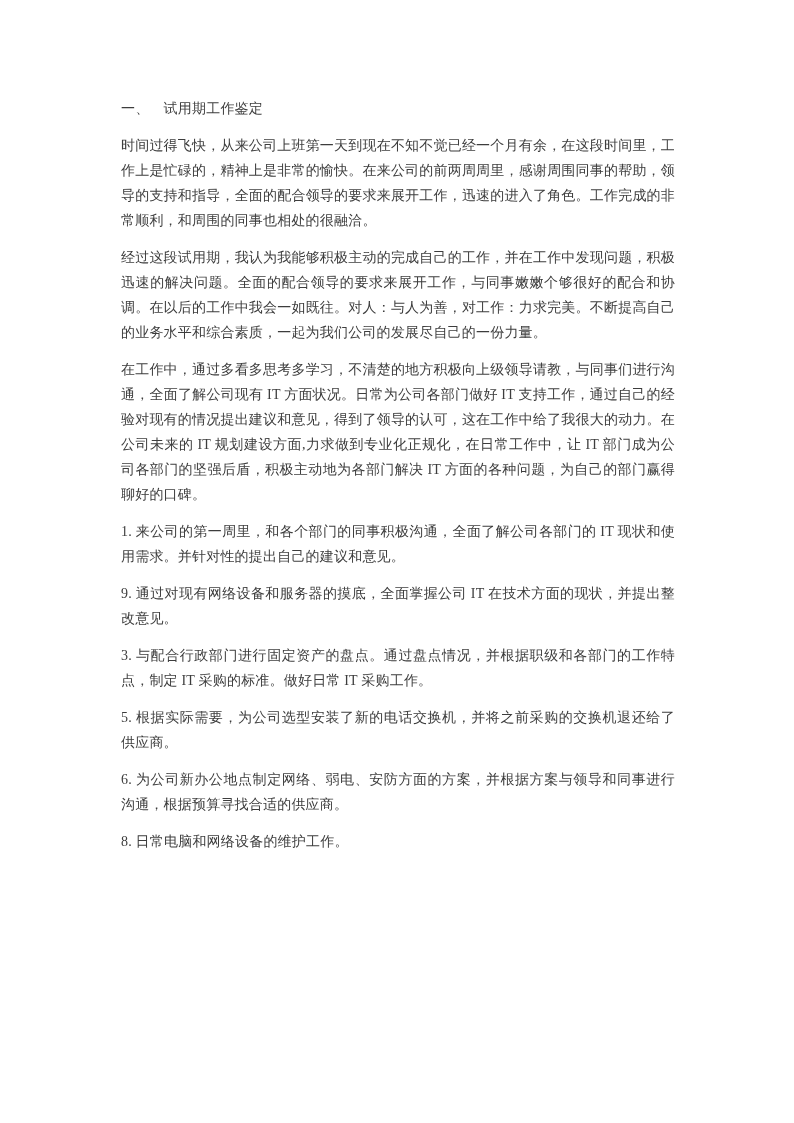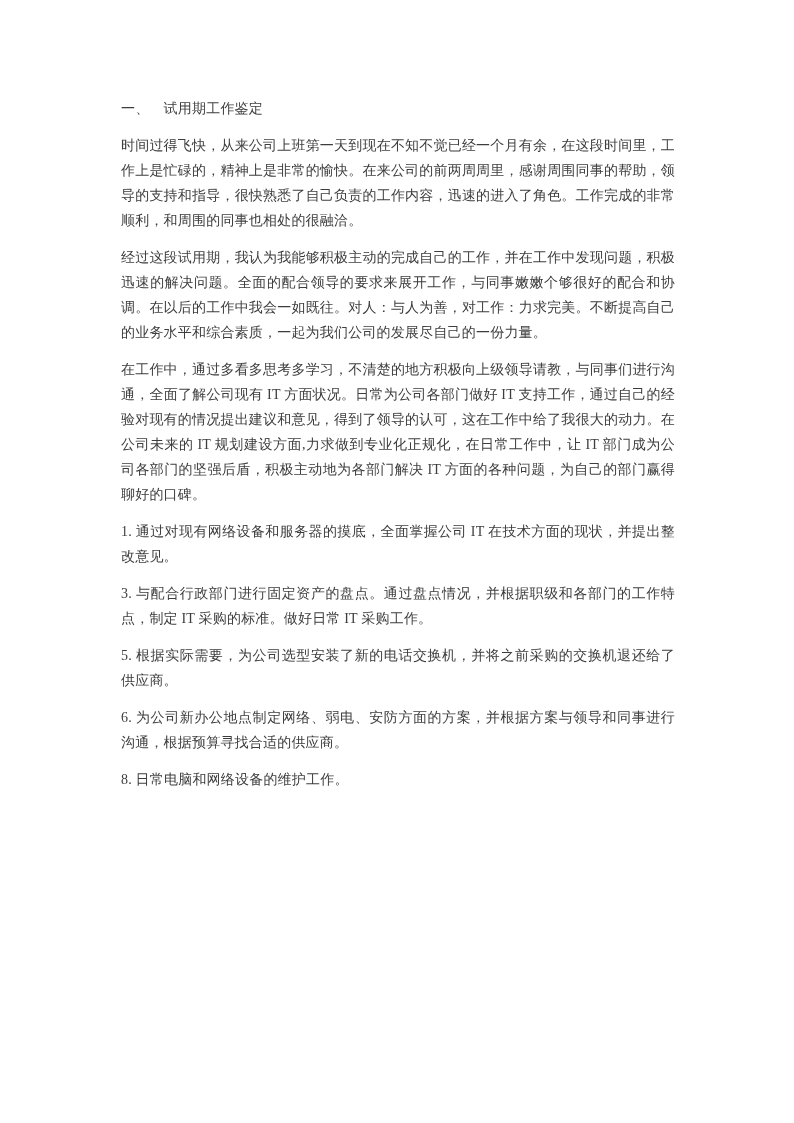--- a/index.html
+++ b/index.html
@@ -38,29 +38,30 @@
 </style>
 </head>
 <body>
 
 <div class="page">
   <main class="content">
 
     <div class="block heading">一、　试用期工作鉴定</div>
 
 
-    <div class="block">时间过得飞快，从来公司上班第一天到现在不知不觉已经一个月有余，在这段时间里，工作上是忙碌的，精神上是非常的愉快。在来公司的前两周周里，感谢周围同事的帮助，领导的支持和指导，很快熟悉了自己负责的工作内容，迅速的进入了角色。工作完成的非常顺利，和周围的同事也相处的很融洽。</div>
+    <div class="block">时间过得飞快，从来公司上班第一天到现在不知不觉已经一个月有余，在这段时间里，工作上是忙碌的，精神上是非常的愉快。在来公司的前两周周里，感谢周围同事的帮助，领导的支持和指导，全面的配合领导的要求来展开工作，迅速的进入了角色。工作完成的非常顺利，和周围的同事也相处的很融洽。</div>
 
     <div class="block">经过这段试用期，我认为我能够积极主动的完成自己的工作，并在工作中发现问题，积极迅速的解决问题。全面的配合领导的要求来展开工作，与同事嫩嫩个够很好的配合和协调。在以后的工作中我会一如既往。对人：与人为善，对工作：力求完美。不断提高自己的业务水平和综合素质，一起为我们公司的发展尽自己的一份力量。</div>
 
     <div class="block">在工作中，通过多看多思考多学习，不清楚的地方积极向上级领导请教，与同事们进行沟通，全面了解公司现有 IT 方面状况。日常为公司各部门做好 IT 支持工作，通过自己的经验对现有的情况提出建议和意见，得到了领导的认可，这在工作中给了我很大的动力。在公司未来的 IT 规划建设方面,力求做到专业化正规化，在日常工作中，让 IT 部门成为公司各部门的坚强后盾，积极主动地为各部门解决 IT 方面的各种问题，为自己的部门赢得聊好的口碑。</div>
 
 
+    <div class="block">1.  来公司的第一周里，和各个部门的同事积极沟通，全面了解公司各部门的 IT 现状和使用需求。并针对性的提出自己的建议和意见。</div>
 
-    <div class="block">1.  通过对现有网络设备和服务器的摸底，全面掌握公司 IT 在技术方面的现状，并提出整改意见。</div>
+    <div class="block">9.  通过对现有网络设备和服务器的摸底，全面掌握公司 IT 在技术方面的现状，并提出整改意见。</div>
 
     <div class="block">3.  与配合行政部门进行固定资产的盘点。通过盘点情况，并根据职级和各部门的工作特点，制定 IT 采购的标准。做好日常 IT 采购工作。</div>
 
 
     <div class="block">5.  根据实际需要，为公司选型安装了新的电话交换机，并将之前采购的交换机退还给了供应商。</div>
 
     <div class="block">6.  为公司新办公地点制定网络、弱电、安防方面的方案，并根据方案与领导和同事进行沟通，根据预算寻找合适的供应商。</div>
 
 
     <div class="block">8.  日常电脑和网络设备的维护工作。</div>

